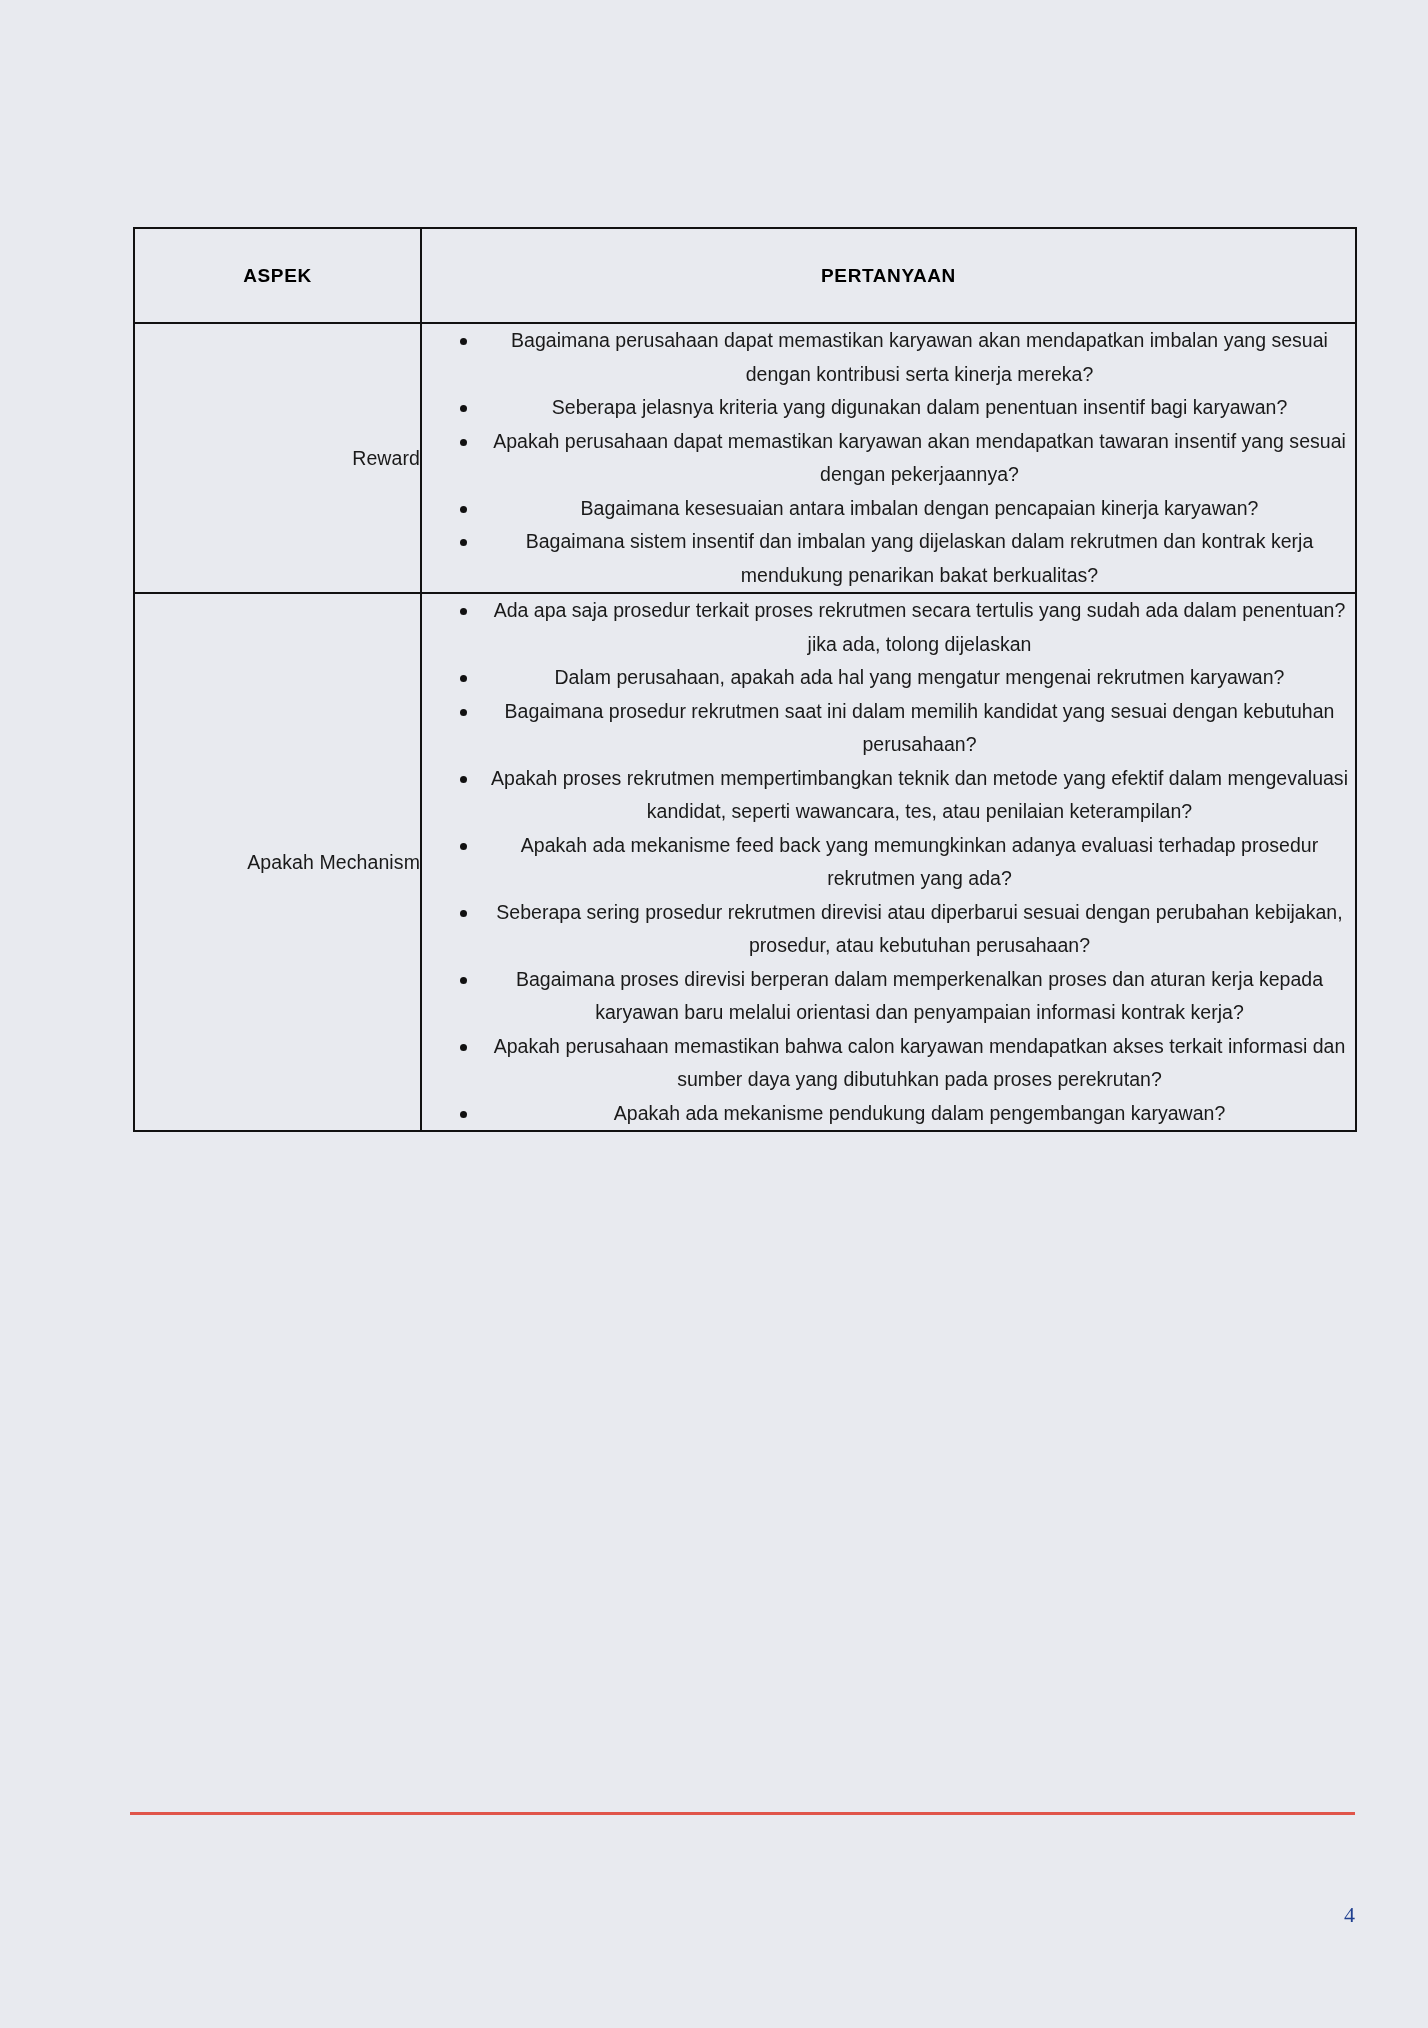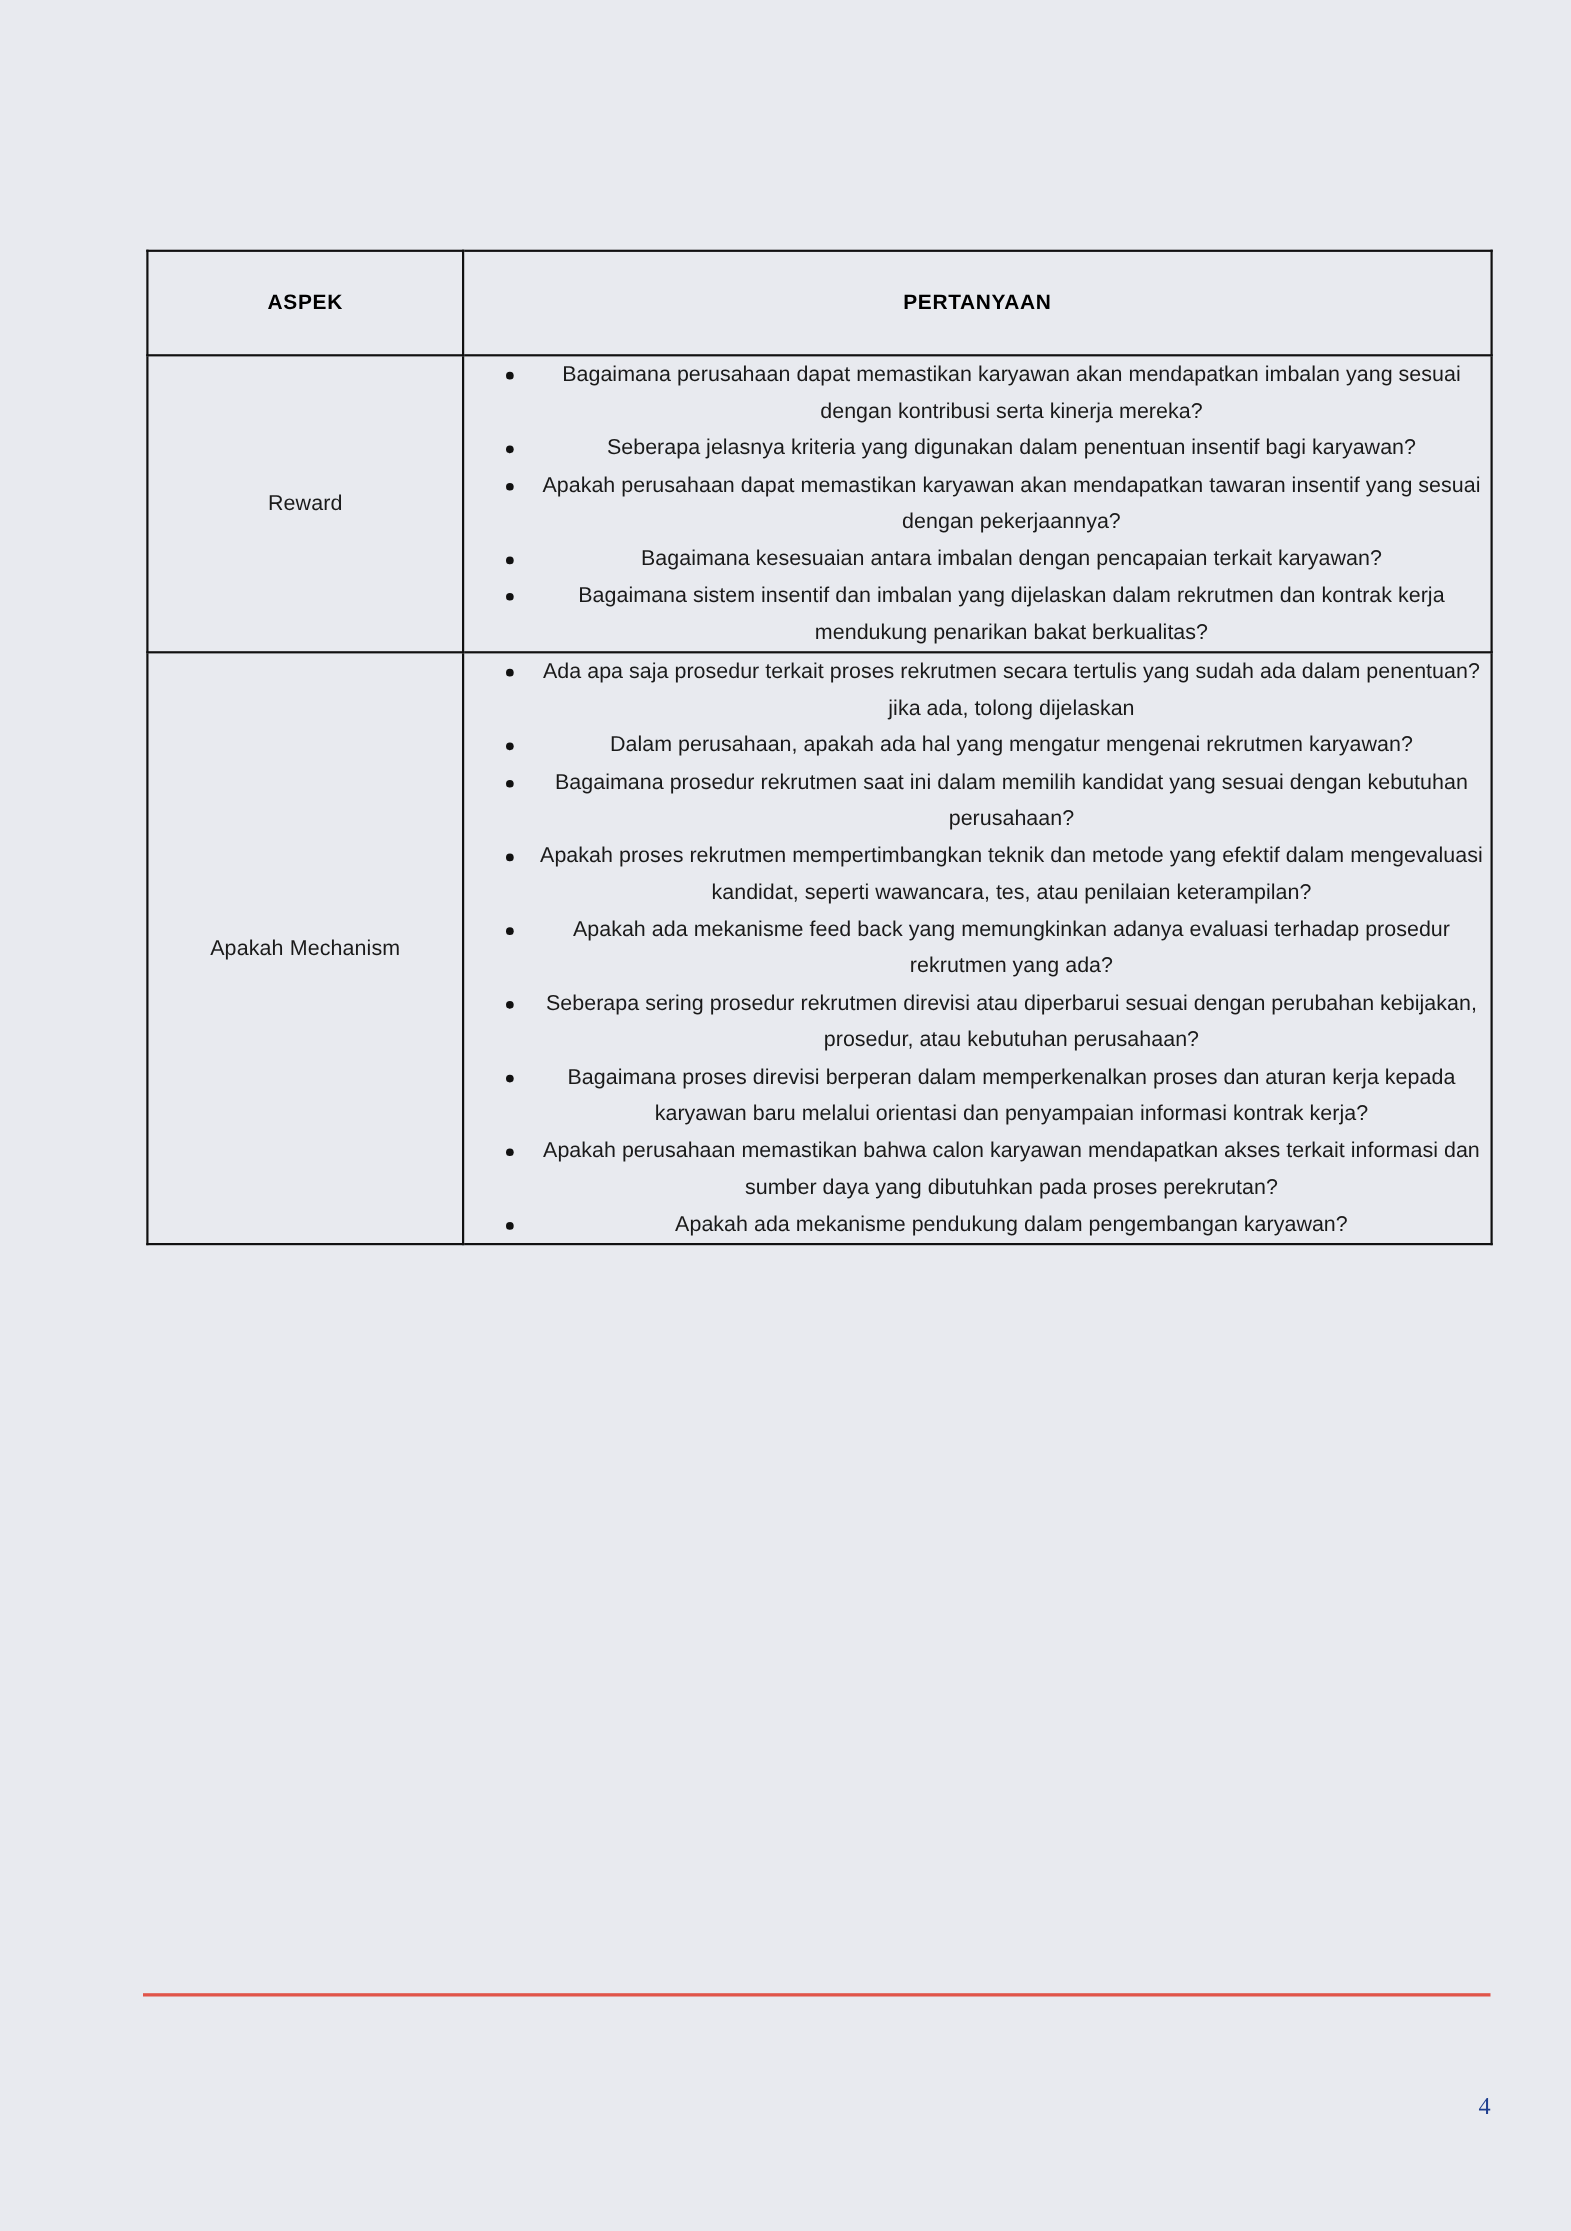--- a/index.html
+++ b/index.html
@@ -45,21 +45,21 @@
   .header-cell {
     height: 93px;
     text-align: center;
     font-weight: bold;
     font-size: 19px;
     letter-spacing: 0.6px;
     color: #000000;
   }
 
   .aspect-cell {
-    text-align: center;
+    text-align: right;
     font-size: 19.5px;
     color: #1a1a1a;
     font-weight: normal;
     letter-spacing: 0.1px;
   }
 
   .question-cell {
     padding: 20px 24px 22px 22px;
     vertical-align: top;
   }
@@ -126,21 +126,21 @@
         <th class="header-cell">PERTANYAAN</th>
       </tr>
 
       <tr>
         <td class="aspect-cell">Reward</td>
         <td class="question-cell">
           <ul class="q-list">
             <li>Bagaimana perusahaan dapat memastikan karyawan akan mendapatkan imbalan yang sesuai dengan kontribusi serta kinerja mereka?</li>
             <li>Seberapa jelasnya kriteria yang digunakan dalam penentuan insentif bagi karyawan?</li>
             <li>Apakah perusahaan dapat memastikan karyawan akan mendapatkan tawaran insentif yang sesuai dengan pekerjaannya?</li>
-            <li>Bagaimana kesesuaian antara imbalan dengan pencapaian terkait karyawan?</li>
+            <li>Bagaimana kesesuaian antara imbalan dengan pencapaian kinerja karyawan?</li>
             <li>Bagaimana sistem insentif dan imbalan yang dijelaskan dalam rekrutmen dan kontrak kerja mendukung penarikan bakat berkualitas?</li>
           </ul>
         </td>
       </tr>
 
       <tr>
         <td class="aspect-cell">Apakah Mechanism</td>
         <td class="question-cell">
           <ul class="q-list">
             <li>Ada apa saja prosedur terkait proses rekrutmen secara tertulis yang sudah ada dalam penentuan? jika ada, tolong dijelaskan</li>

